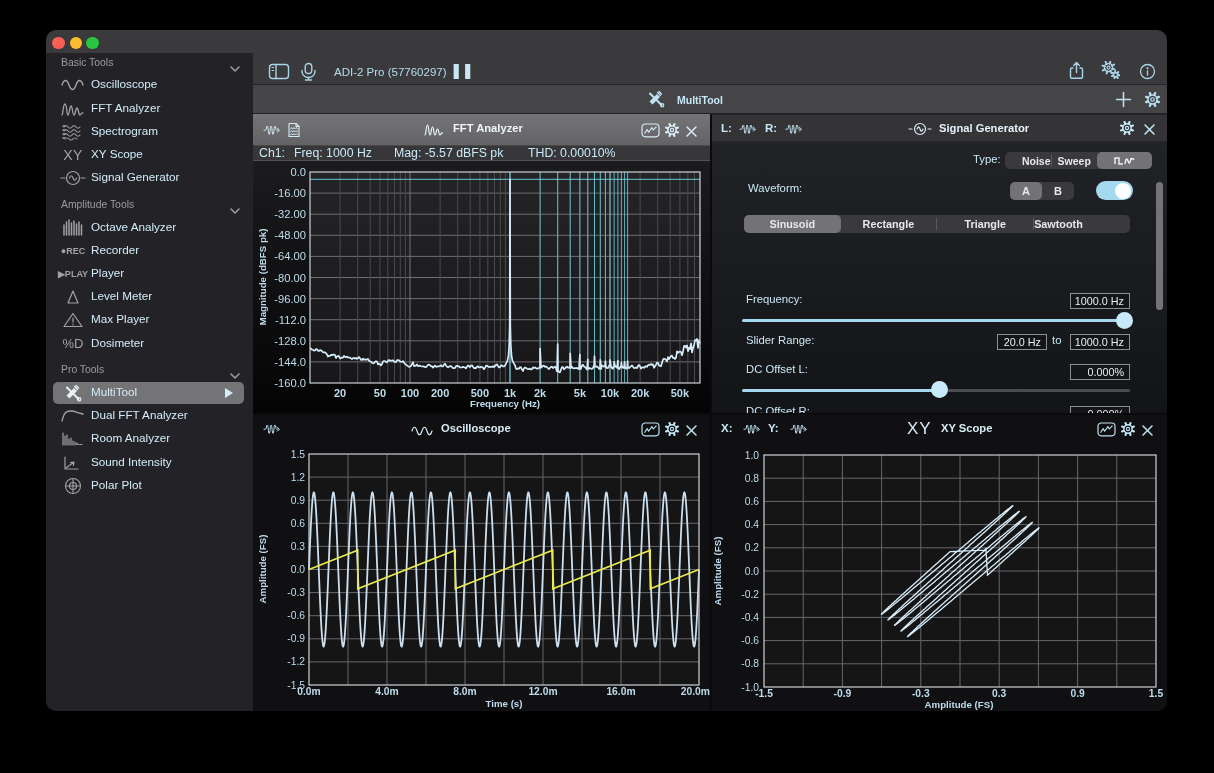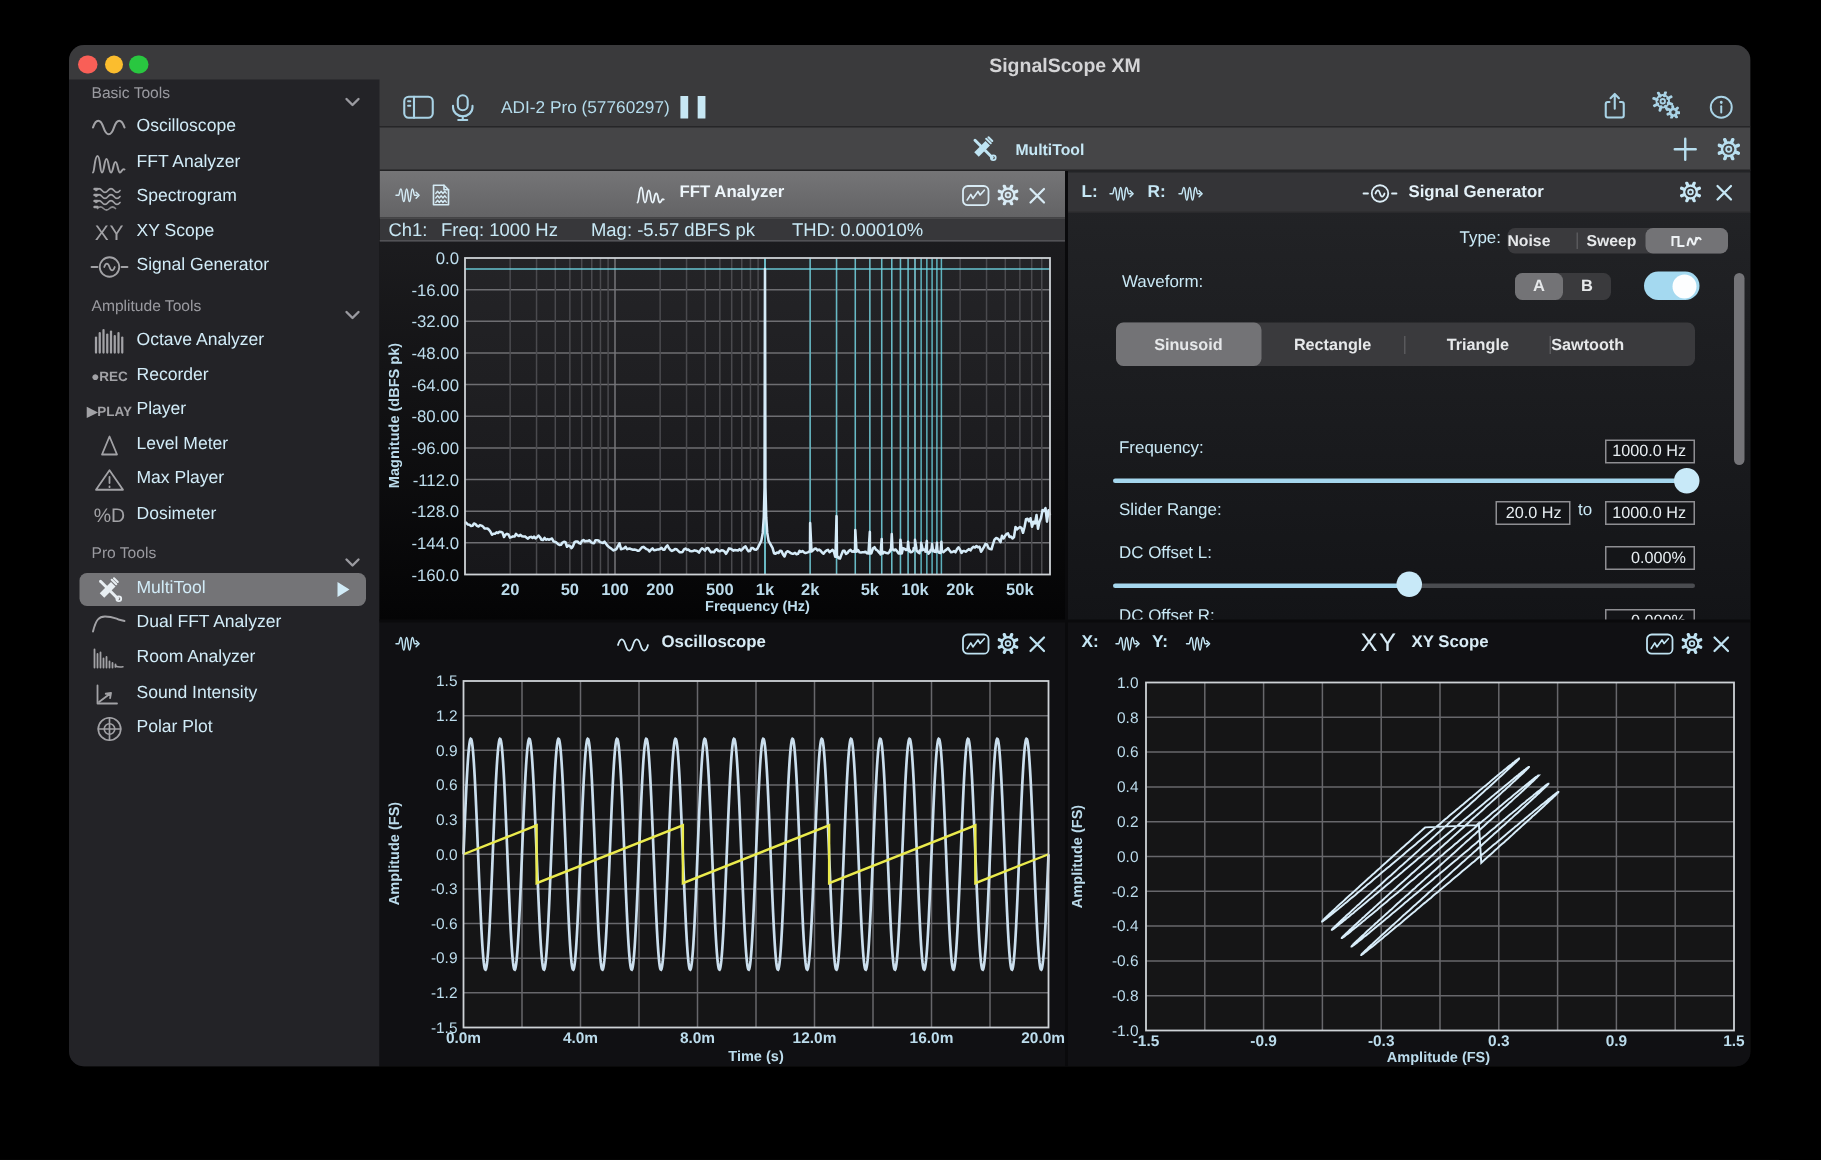--- a/index.html
+++ b/index.html
@@ -20,21 +20,20 @@
 .row{position:absolute;font-size:11.3px;color:#c9e8f5}
 .vbox{position:absolute;height:16px;border:1px solid #8e8e92;background:#141518;color:#e8eef2;font-size:10.8px;text-align:right;line-height:14px;padding-right:5px}
 .seg{position:absolute;background:#3a3a3d;border-radius:5px;display:flex;align-items:center}
 .segsel{background:#737376;border-radius:5px;height:100%;display:flex;align-items:center;justify-content:center}
 .track{position:absolute;height:3px;border-radius:1.5px;background:#a5d7ee}
 .knob{position:absolute;width:17px;height:17px;border-radius:50%;background:#c8e9f8}
 </style></head>
 <body>
 <div class="win">
 <div class="tbar"></div>
-<div class="title">SignalScope XM</div>
 <div class="tl" style="left:6.3px;background:#f95f57"></div>
 <div class="tl" style="left:23.6px;background:#fbbd2e"></div>
 <div class="tl" style="left:40.4px;background:#29c740"></div>
 <div class="abs" style="left:222px;top:33px"><svg width="22" height="17" viewBox="0 0 22 17" fill="none" stroke="#a9d3e6" stroke-width="1.4" stroke-linecap="round" stroke-linejoin="round" style="">
         <rect x="1.5" y="1.5" width="19" height="14" rx="3"></rect>
         <path d="M8,1.5 V15.5"></path>
         <path d="M4,4.5 h1.6 M4,7.5 h1.6" stroke-width="1.2"></path>
       </svg></div>
 <div class="abs" style="left:252px;top:32px"><svg width="21" height="19" viewBox="0 0 21 19" fill="none" stroke="#a9d3e6" stroke-width="1.4" stroke-linecap="round" stroke-linejoin="round" style="">
         <rect x="7.2" y="1.5" width="6.6" height="10" rx="3.3"></rect>
@@ -353,39 +352,39 @@
             <circle cx="7.0" cy="7.0" r="4.20" stroke-width="1.47"></circle>
             <circle cx="7.0" cy="7.0" r="1.61" stroke-width="1.12"></circle>
             <path d="M11.27,8.77 L12.95,9.46 M8.77,11.27 L9.46,12.95 M5.23,11.27 L4.54,12.95 M2.73,8.77 L1.05,9.46 M2.73,5.23 L1.05,4.54 M5.23,2.73 L4.54,1.05 M8.77,2.73 L9.46,1.05 M11.27,5.23 L12.95,4.54" stroke-width="2.17" stroke-linecap="round"></path>
           </svg></div>
         <div class="abs" style="left:433px;top:7px"><svg width="13" height="13" viewBox="0 0 13 13" fill="none" stroke="#c6e7f5" stroke-width="1.5" stroke-linecap="round" stroke-linejoin="round" style="">
             <path d="M2,2 L11,11 M11,2 L2,11"></path>
           </svg></div>
       </div>
 <div class="row" style="left:263px;top:39px">Type:</div>
 <div class="seg" style="left:295px;top:38px;width:147px;height:17px;font-size:10.5px;font-weight:bold;color:#e6e8ea">
-<div style="flex:1;text-align:left">Noise</div>
+<div style="flex:1;text-align:right">Noise</div>
         <div style="width:1px;height:11px;background:#59595c"></div>
 <div style="flex:1;text-align:center">Sweep</div>
 <div class="segsel" style="width:55px">
           <svg width="22" height="10" viewBox="0 0 22 10" fill="none" stroke="#eef2f5" stroke-width="1.4">
             <path d="M1,8 V2 H5 V8 H9"></path>
             <path d="M11,8 C12,2 13,2 14,5 C15,8 16,8 17,2 M17,4 C18,2 19,2 20,4"></path>
           </svg>
         </div>
 </div>
 <div class="row" style="left:38px;top:68px">Waveform:</div>
 <div class="seg" style="left:300px;top:68px;width:64px;height:18px;font-size:11px;font-weight:bold;color:#e6e8ea">
 <div class="segsel" style="width:32px">A</div>
         <div style="flex:1;text-align:center">B</div>
       </div>
 <div class="abs" style="left:386px;top:67px;width:37px;height:19px;border-radius:9.5px;background:#a4d9f0">
 <div class="abs" style="left:19px;top:1.5px;width:16px;height:16px;border-radius:50%;background:#fdfeff"></div>
       </div>
-<div class="seg" style="left:34px;top:101px;width:386px;height:29px;font-size:10.8px;font-weight:bold;color:#e6e8ea">
+<div class="seg" style="left:34px;top:101px;width:386px;height:18px;font-size:10.8px;font-weight:bold;color:#e6e8ea">
 <div class="segsel" style="width:96.5px">Sinusoid</div>
 <div style="flex:1;text-align:center">Rectangle</div>
         <div style="width:1px;height:12px;background:#59595c"></div>
 <div style="flex:1;text-align:center">Triangle</div>
         <div style="width:1px;height:12px;background:#59595c"></div>
 <div style="flex:1;text-align:left">Sawtooth</div>
       </div>
 <div class="row" style="left:36px;top:179px">Frequency:</div>
 <div class="vbox" style="left:360px;top:179px;width:60px">1000.0 Hz</div>
 <div class="track" style="left:32px;top:205px;width:382px"></div>

